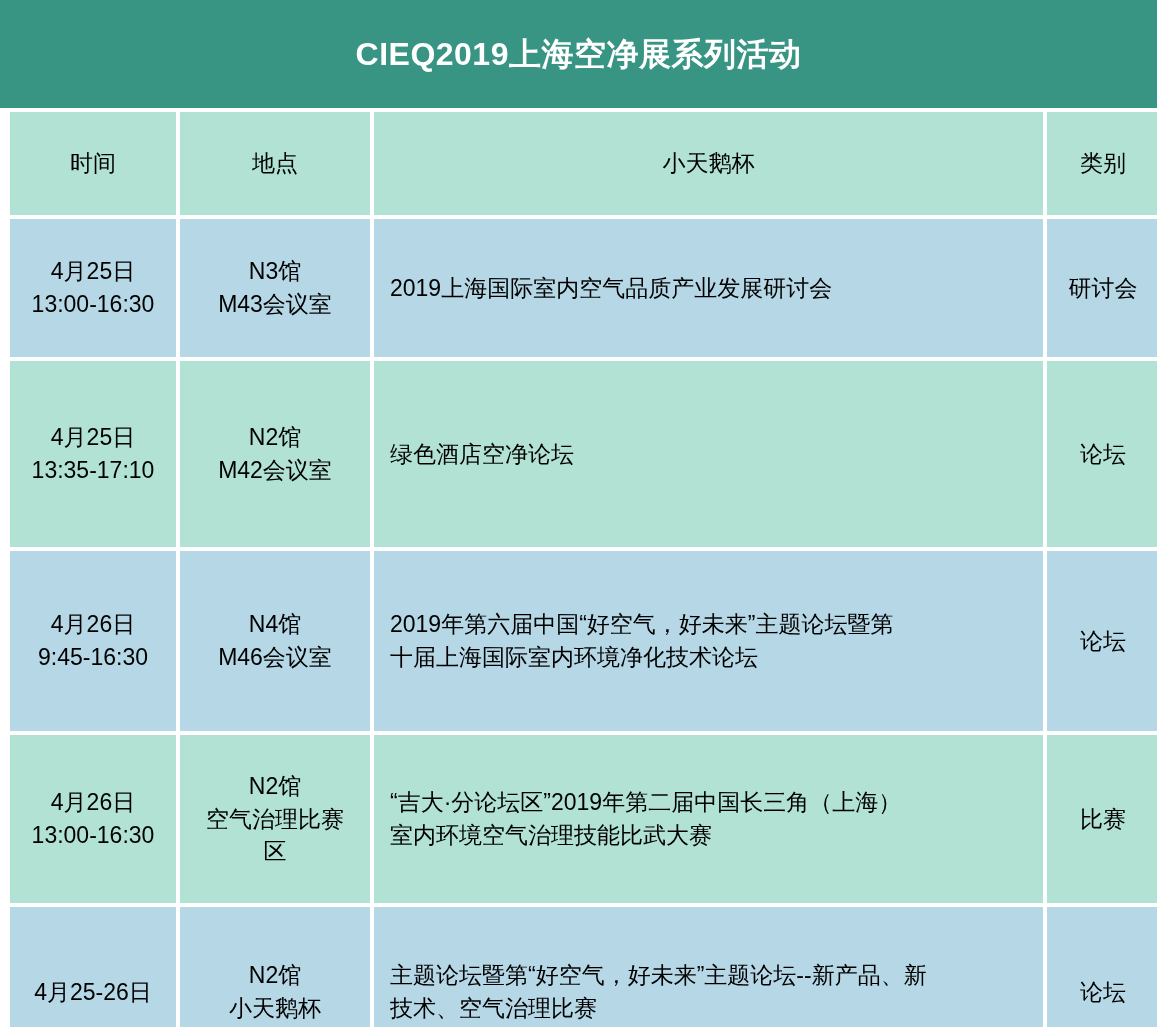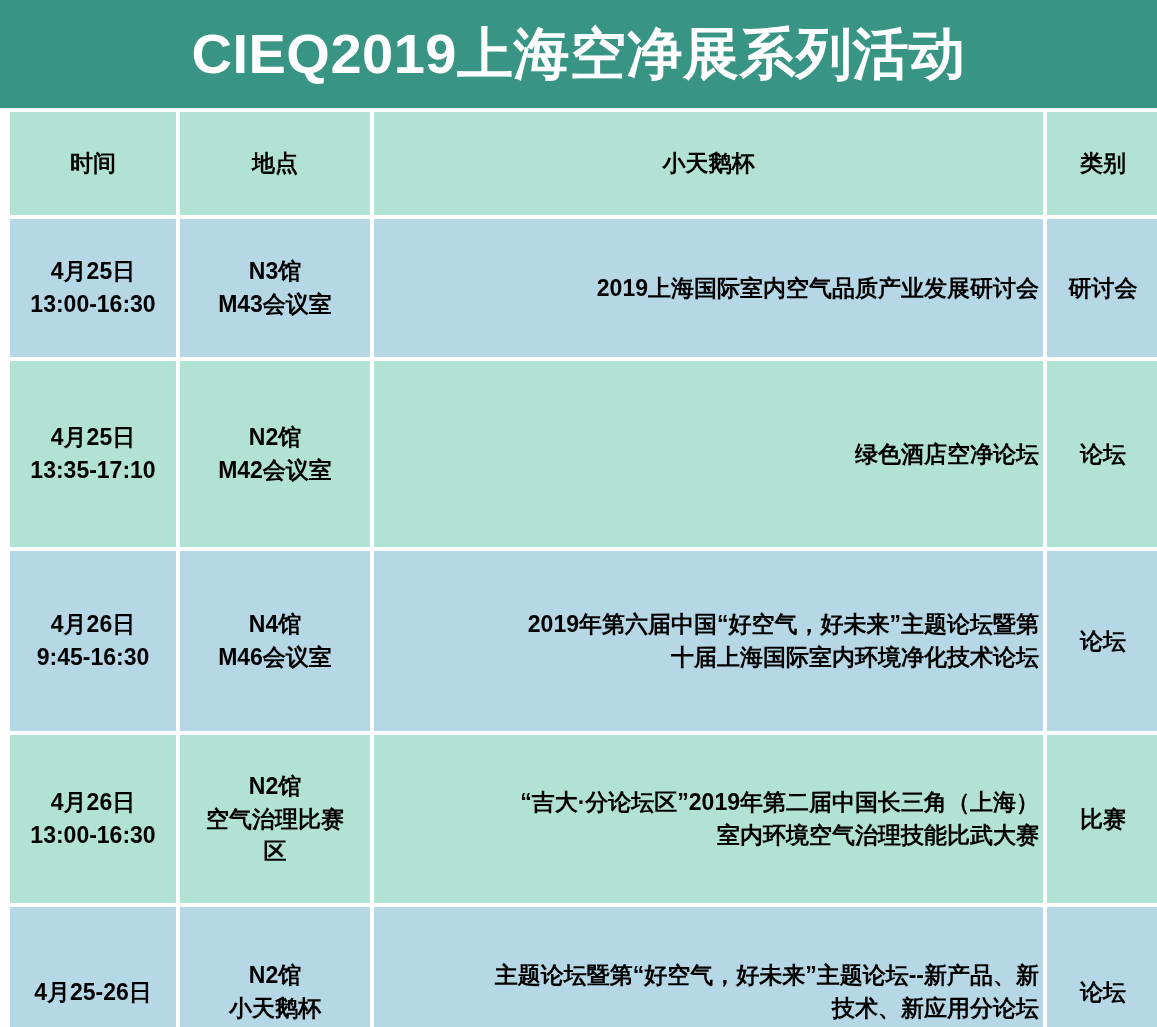--- a/index.html
+++ b/index.html
@@ -29,21 +29,21 @@
     height: 108px;
     min-height: 108px;
     background: #389483;
     display: flex;
     align-items: center;
     justify-content: center;
     margin: 0 0 0 0;
   }
   .title-text {
     color: #ffffff;
-    font-size: 56px;
+    font-size: 32px;
     font-weight: bold;
     letter-spacing: 0.5px;
     line-height: 1;
     white-space: nowrap;
   }
 
   
   .schedule-wrap {
     flex: 1 1 auto;
     padding: 0 6px 0 6px;
@@ -52,23 +52,23 @@
   }
   table.schedule {
     width: 100%;
     height: 100%;
     border-collapse: separate;
     border-spacing: 4px;
     table-layout: fixed;
   }
   table.schedule td,
   table.schedule th {
-    padding: 4px 4px;
+    padding: 4px 16px;
     vertical-align: middle;
-    font-weight: bold;
+    font-weight: normal;
     color: #000000;
     font-size: 23px;
     line-height: 1.42;
     border: 0;
   }
 
   
   col.c-time  { width: 166px; }
   col.c-place { width: 190px; }
   col.c-name  { width: 669px; }
@@ -85,21 +85,21 @@
   
   tr.row-blue  td { background: #b6d7e6; }
   tr.row-mint  td { background: #b2e2d3; }
 
   td.cell-time,
   td.cell-place,
   td.cell-cat {
     text-align: center;
   }
   td.cell-name {
-    text-align: right;
+    text-align: left;
     padding-left: 12px;
     padding-right: 10px;
   }
 
   .line { display: block; }
 
   
   tr.r1 td { height: 130px; }
   tr.r2 td { height: 178px; }
   tr.r3 td { height: 172px; }
@@ -199,21 +199,21 @@
         <tr class="row-blue r5">
           <td class="cell-time">
             <span class="line">4月25-26日</span>
           </td>
           <td class="cell-place">
             <span class="line">N2馆</span>
             <span class="line">小天鹅杯</span>
           </td>
           <td class="cell-name">
             <span class="line">主题论坛暨第“好空气，好未来”主题论坛--新产品、新</span>
-            <span class="line">技术、新应用分论坛</span>
+            <span class="line">技术、空气治理比赛</span>
           </td>
           <td class="cell-cat">论坛</td>
         </tr>
 
       </tbody>
     </table>
   </div>
 
 </div>
 

